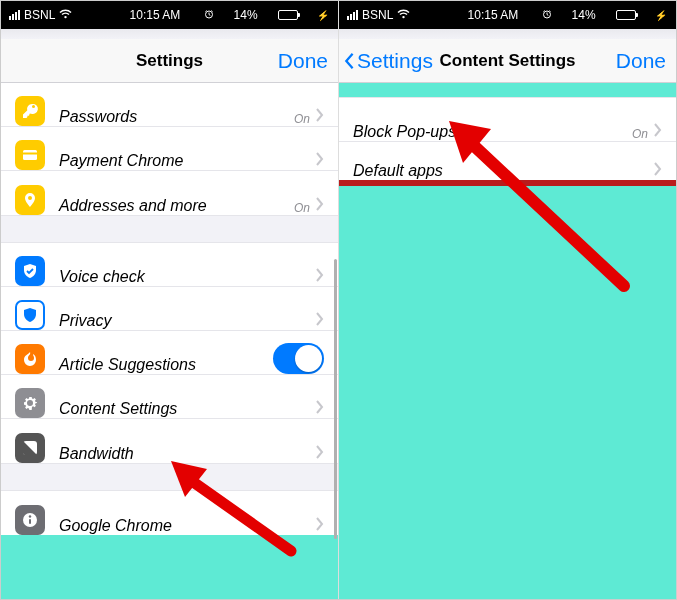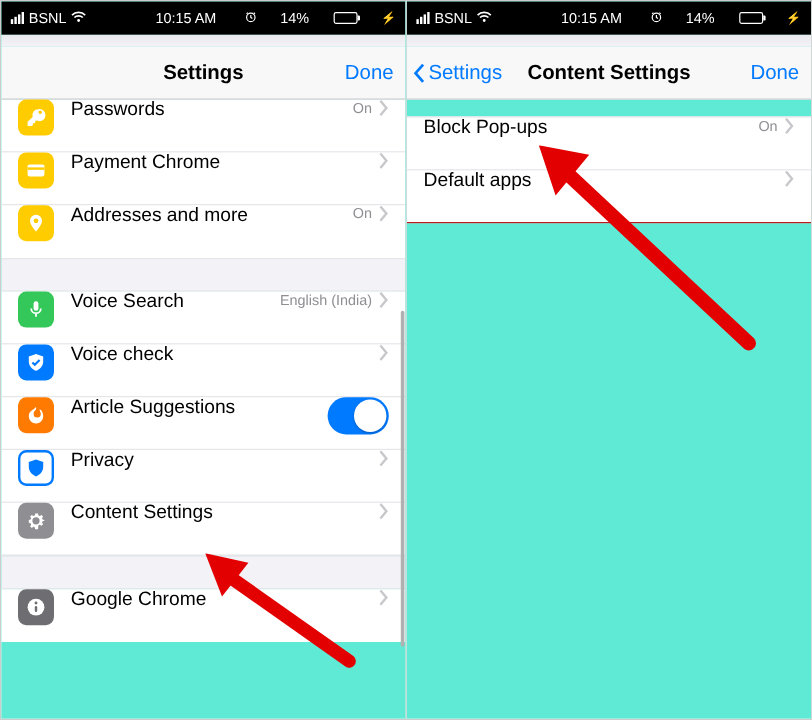--- a/index.html
+++ b/index.html
@@ -75,36 +75,37 @@
     left:0; right:0;
     text-align:center;
     font-size:17px;
     font-weight:600;
     color:#000;
     pointer-events:none;
   }
   .nav-left, .nav-right {
     position:relative;
     z-index:1;
-    font-size:17px;
+    font-size:21px;
     color:#007aff;
   }
   .nav-right { margin-left:auto; padding-right:6px; }
   .nav-back { display:flex; align-items:center; gap:2px; }
   .nav-back svg { width:12px; height:18px; }
   .list {
     background:#fff;
   }
   .row {
     display:flex;
-    align-items:flex-start;
+    align-items:flex-end;
     height:44px;
     padding:0 14px 0 14px;
     border-bottom:1px solid #e5e5ea;
     position:relative;
+    font-style:italic;
   }
   .row.noline { border-bottom:none; }
   .row .icon {
     width:30px; height:30px; border-radius:7px;
     display:flex; align-items:center; justify-content:center;
     margin-right:14px;
     flex-shrink:0;
   }
   .row .label {
     font-size:16px;
@@ -247,71 +248,70 @@
         <span class="chevron"><svg viewBox="0 0 8 14">
               <path fill="none" stroke="#c7c7cc" stroke-width="2" d="M1 1l5 6-5 6"></path>
             </svg></span>
       </div>
     </div>
 
     <div class="bigsep"></div>
 
     <div class="list">
       <div class="row">
-        <div class="icon ic-green">
-          <svg width="18" height="18" viewBox="0 0 18 18">
-              <rect x="7" y="2" width="4" height="8" rx="2" fill="#fff"></rect>
-              <path fill="none" stroke="#fff" stroke-width="1.5" d="M5 8a4 4 0 008 0M9 12v3"></path>
-            </svg>
-        </div>
-        <div class="label">Voice Search</div>
-        <div class="value">English (India)</div>
-        <span class="chevron"><svg viewBox="0 0 8 14">
-              <path fill="none" stroke="#c7c7cc" stroke-width="2" d="M1 1l5 6-5 6"></path>
-            </svg></span>
-      </div>
-      <div class="row">
         <div class="icon ic-blue-shield">
           <svg width="18" height="18" viewBox="0 0 18 18">
               <path fill="#fff" d="M9 2l6 2v4c0 4-2.7 6.7-6 8-3.3-1.3-6-4-6-8V4l6-2z"></path>
               <path stroke="#007aff" stroke-width="1.8" fill="none" d="M6 9l2 2 4-4"></path>
             </svg>
         </div>
         <div class="label">Voice check</div>
         <span class="chevron"><svg viewBox="0 0 8 14">
               <path fill="none" stroke="#c7c7cc" stroke-width="2" d="M1 1l5 6-5 6"></path>
             </svg></span>
       </div>
       <div class="row">
+        <div class="icon ic-blue-outline">
+          <svg width="18" height="18" viewBox="0 0 18 18">
+              <path fill="#007aff" d="M9 2l6 2v4c0 4-2.7 6.7-6 8-3.3-1.3-6-4-6-8V4l6-2z"></path>
+            </svg>
+        </div>
+        <div class="label">Privacy</div>
+        <span class="chevron"><svg viewBox="0 0 8 14">
+              <path fill="none" stroke="#c7c7cc" stroke-width="2" d="M1 1l5 6-5 6"></path>
+            </svg></span>
+      </div>
+      <div class="row">
         <div class="icon ic-orange">
           <svg width="18" height="18" viewBox="0 0 18 18">
               <path fill="#fff" d="M9 2c1 3-2 3-2 6a3 3 0 006 0c0-2-1-2-1-4 2 1 3 3 3 6a6 6 0 11-12 0c0-5 4-5 6-8z"></path>
             </svg>
         </div>
         <div class="label">Article Suggestions</div>
         <div class="toggle"></div>
       </div>
       <div class="row">
-        <div class="icon ic-blue-outline">
-          <svg width="18" height="18" viewBox="0 0 18 18">
-              <path fill="#007aff" d="M9 2l6 2v4c0 4-2.7 6.7-6 8-3.3-1.3-6-4-6-8V4l6-2z"></path>
-            </svg>
-        </div>
-        <div class="label">Privacy</div>
-        <span class="chevron"><svg viewBox="0 0 8 14">
-              <path fill="none" stroke="#c7c7cc" stroke-width="2" d="M1 1l5 6-5 6"></path>
-            </svg></span>
-      </div>
-      <div class="row">
         <div class="icon ic-gray">
           <svg width="18" height="18" viewBox="0 0 18 18">
               <path fill="#fff" d="M9 6a3 3 0 100 6 3 3 0 000-6zm7 3l-1.5.3a5.6 5.6 0 01-.5 1.2l.9 1.3-1.4 1.4-1.3-.9a5.6 5.6 0 01-1.2.5L10.7 16H8.3L8 14.5a5.6 5.6 0 01-1.2-.5l-1.3.9-1.4-1.4.9-1.3A5.6 5.6 0 014.5 11L3 10.7V8.3L4.5 8c.1-.4.3-.8.5-1.2l-.9-1.3L5.5 4.1l1.3.9c.4-.2.8-.4 1.2-.5L8.3 3h2.4l.3 1.5c.4.1.8.3 1.2.5l1.3-.9 1.4 1.4-.9 1.3c.2.4.4.8.5 1.2L16 8.3v2.4z"></path>
             </svg>
         </div>
         <div class="label">Content Settings</div>
+        <span class="chevron"><svg viewBox="0 0 8 14">
+              <path fill="none" stroke="#c7c7cc" stroke-width="2" d="M1 1l5 6-5 6"></path>
+            </svg></span>
+      </div>
+      <div class="row noline">
+        <div class="icon ic-dark">
+          <svg width="18" height="18" viewBox="0 0 18 18">
+              <rect x="2" y="2" width="14" height="14" rx="3" fill="#fff"></rect>
+              <path fill="#555" d="M2 2l14 14H4a2 2 0 01-2-2V2z"></path>
+            </svg>
+        </div>
+        <div class="label">Bandwidth</div>
         <span class="chevron"><svg viewBox="0 0 8 14">
               <path fill="none" stroke="#c7c7cc" stroke-width="2" d="M1 1l5 6-5 6"></path>
             </svg></span>
       </div>
     </div>
 
     <div class="bigsep"></div>
 
     <div class="list">
       <div class="row noline">
@@ -383,21 +383,21 @@
     <div style="height:14px"></div>
 
     <div class="list" style="border-top:1px solid #e5e5ea;">
       <div class="row">
         <div class="label">Block Pop-ups</div>
         <div class="value">On</div>
         <span class="chevron"><svg viewBox="0 0 8 14">
               <path fill="none" stroke="#c7c7cc" stroke-width="2" d="M1 1l5 6-5 6"></path>
             </svg></span>
       </div>
-      <div class="row noline" style="border-bottom:1px solid #b91c1c;">
+      <div class="row noline" style="border-bottom:6px solid #b91c1c;">
         <div class="label">Default apps</div>
         <span class="chevron"><svg viewBox="0 0 8 14">
               <path fill="none" stroke="#c7c7cc" stroke-width="2" d="M1 1l5 6-5 6"></path>
             </svg></span>
       </div>
     </div>
 
     <div class="arrow" style="left:110px; top:120px;">
       <svg width="190" height="180" viewBox="0 0 190 180">
         <path d="M22 22 L175 165" stroke="#e30000" stroke-width="12" fill="none" stroke-linecap="round"></path>

